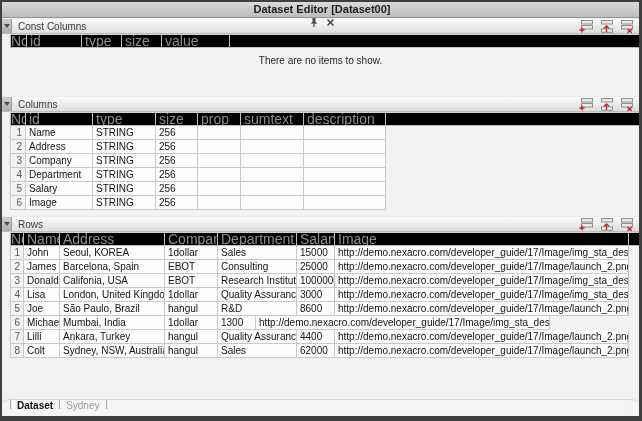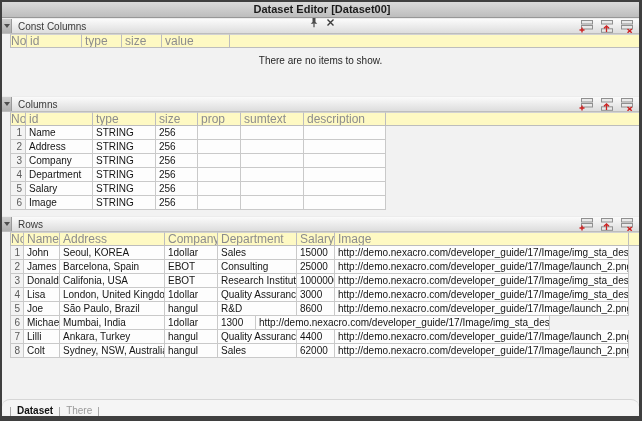--- a/index.html
+++ b/index.html
@@ -35,23 +35,23 @@
   }
   .collapse-btn .tri {width:0; height:0; border-left:3px solid transparent; border-right:3px solid transparent; border-top:4px solid #4e4e4e;}
   .section-title {font-size:10px; color:#3a3a3a; margin-left:6px; flex:1; white-space:nowrap;}
   .section-toolbar {display:flex; align-items:center; gap:5px; margin-right:6px;}
   .tool-btn {width:15px; height:14px; display:flex; align-items:center; justify-content:center; cursor:pointer;}
   
   .grid {margin-left:8px;}
   .grid-header-row {display:flex; height:14px;}
   .grid-header-cell {
     box-sizing:border-box; height:14px;
-    background:#fef9c3;
+    background:#000000;
     border-top:1px solid #d2d2d2; border-bottom:1px solid #bdbdbd; border-right:1px solid #bdbdbd;
-    font-size:12px; color:#8d8d8d; line-height:13px;
+    font-size:14px; color:#8d8d8d; line-height:13px;
     padding-left:3px; white-space:nowrap; overflow:hidden;
   }
   .grid-header-cell.first {border-left:1px solid #bdbdbd; text-align:right; padding:0 3px 0 0;}
   .grid-header-cell.filler {flex:1; border-right:none;}
   .grid-row {display:flex; height:14px;}
   .grid-cell {
     box-sizing:border-box; height:14px;
     background:#fdfdfd;
     border-right:1px solid #c9c9c9; border-bottom:1px solid #c9c9c9;
     font-size:10px; color:#141414; line-height:13px;
@@ -62,21 +62,21 @@
     padding:0 3px 0 0; border-left:1px solid #c9c9c9;
   }
   
   .const-body {height:48px; position:relative;}
   .empty-msg {position:absolute; top:7px; left:0; right:0; text-align:center; font-size:10px; color:#262626;}
   
   .rows-gap {height:6px;}
   .footer {
     position:absolute; left:0; right:0; bottom:0; height:17px; box-sizing:border-box;
     background:#f5f5f5; border-top:1px solid #d6d6d6;
-    display:flex; align-items:flex-end; padding-left:2px;border-radius:8px;
+    display:flex; align-items:flex-start; padding-left:2px;border-radius:8px;
   }
   .tab-sep {width:1px; height:9px; background:#a9a9a9; margin:0 6px;}
   .footer-tab {font-size:10px; color:#9a9a9a; cursor:pointer;}
   .footer-tab.active {font-weight:bold; color:#121212;}
 </style>
 </head>
 <body>
 
 <div class="window">
 
@@ -354,17 +354,17 @@
           <div class="grid-cell" style="width: 38px;">62000</div>
           <div class="grid-cell" style="width: 294px;">http://demo.nexacro.com/developer_guide/17/Image/launch_2.png</div>
         </div>
       </div>
   </div>
 
   <div class="footer">
     <span class="tab-sep"></span>
     <span class="footer-tab active">Dataset</span>
     <span class="tab-sep"></span>
-    <span class="footer-tab">There</span>
+    <span class="footer-tab">Sydney</span>
     <span class="tab-sep"></span>
   </div>
 
 </div>
 
 </body></html>

